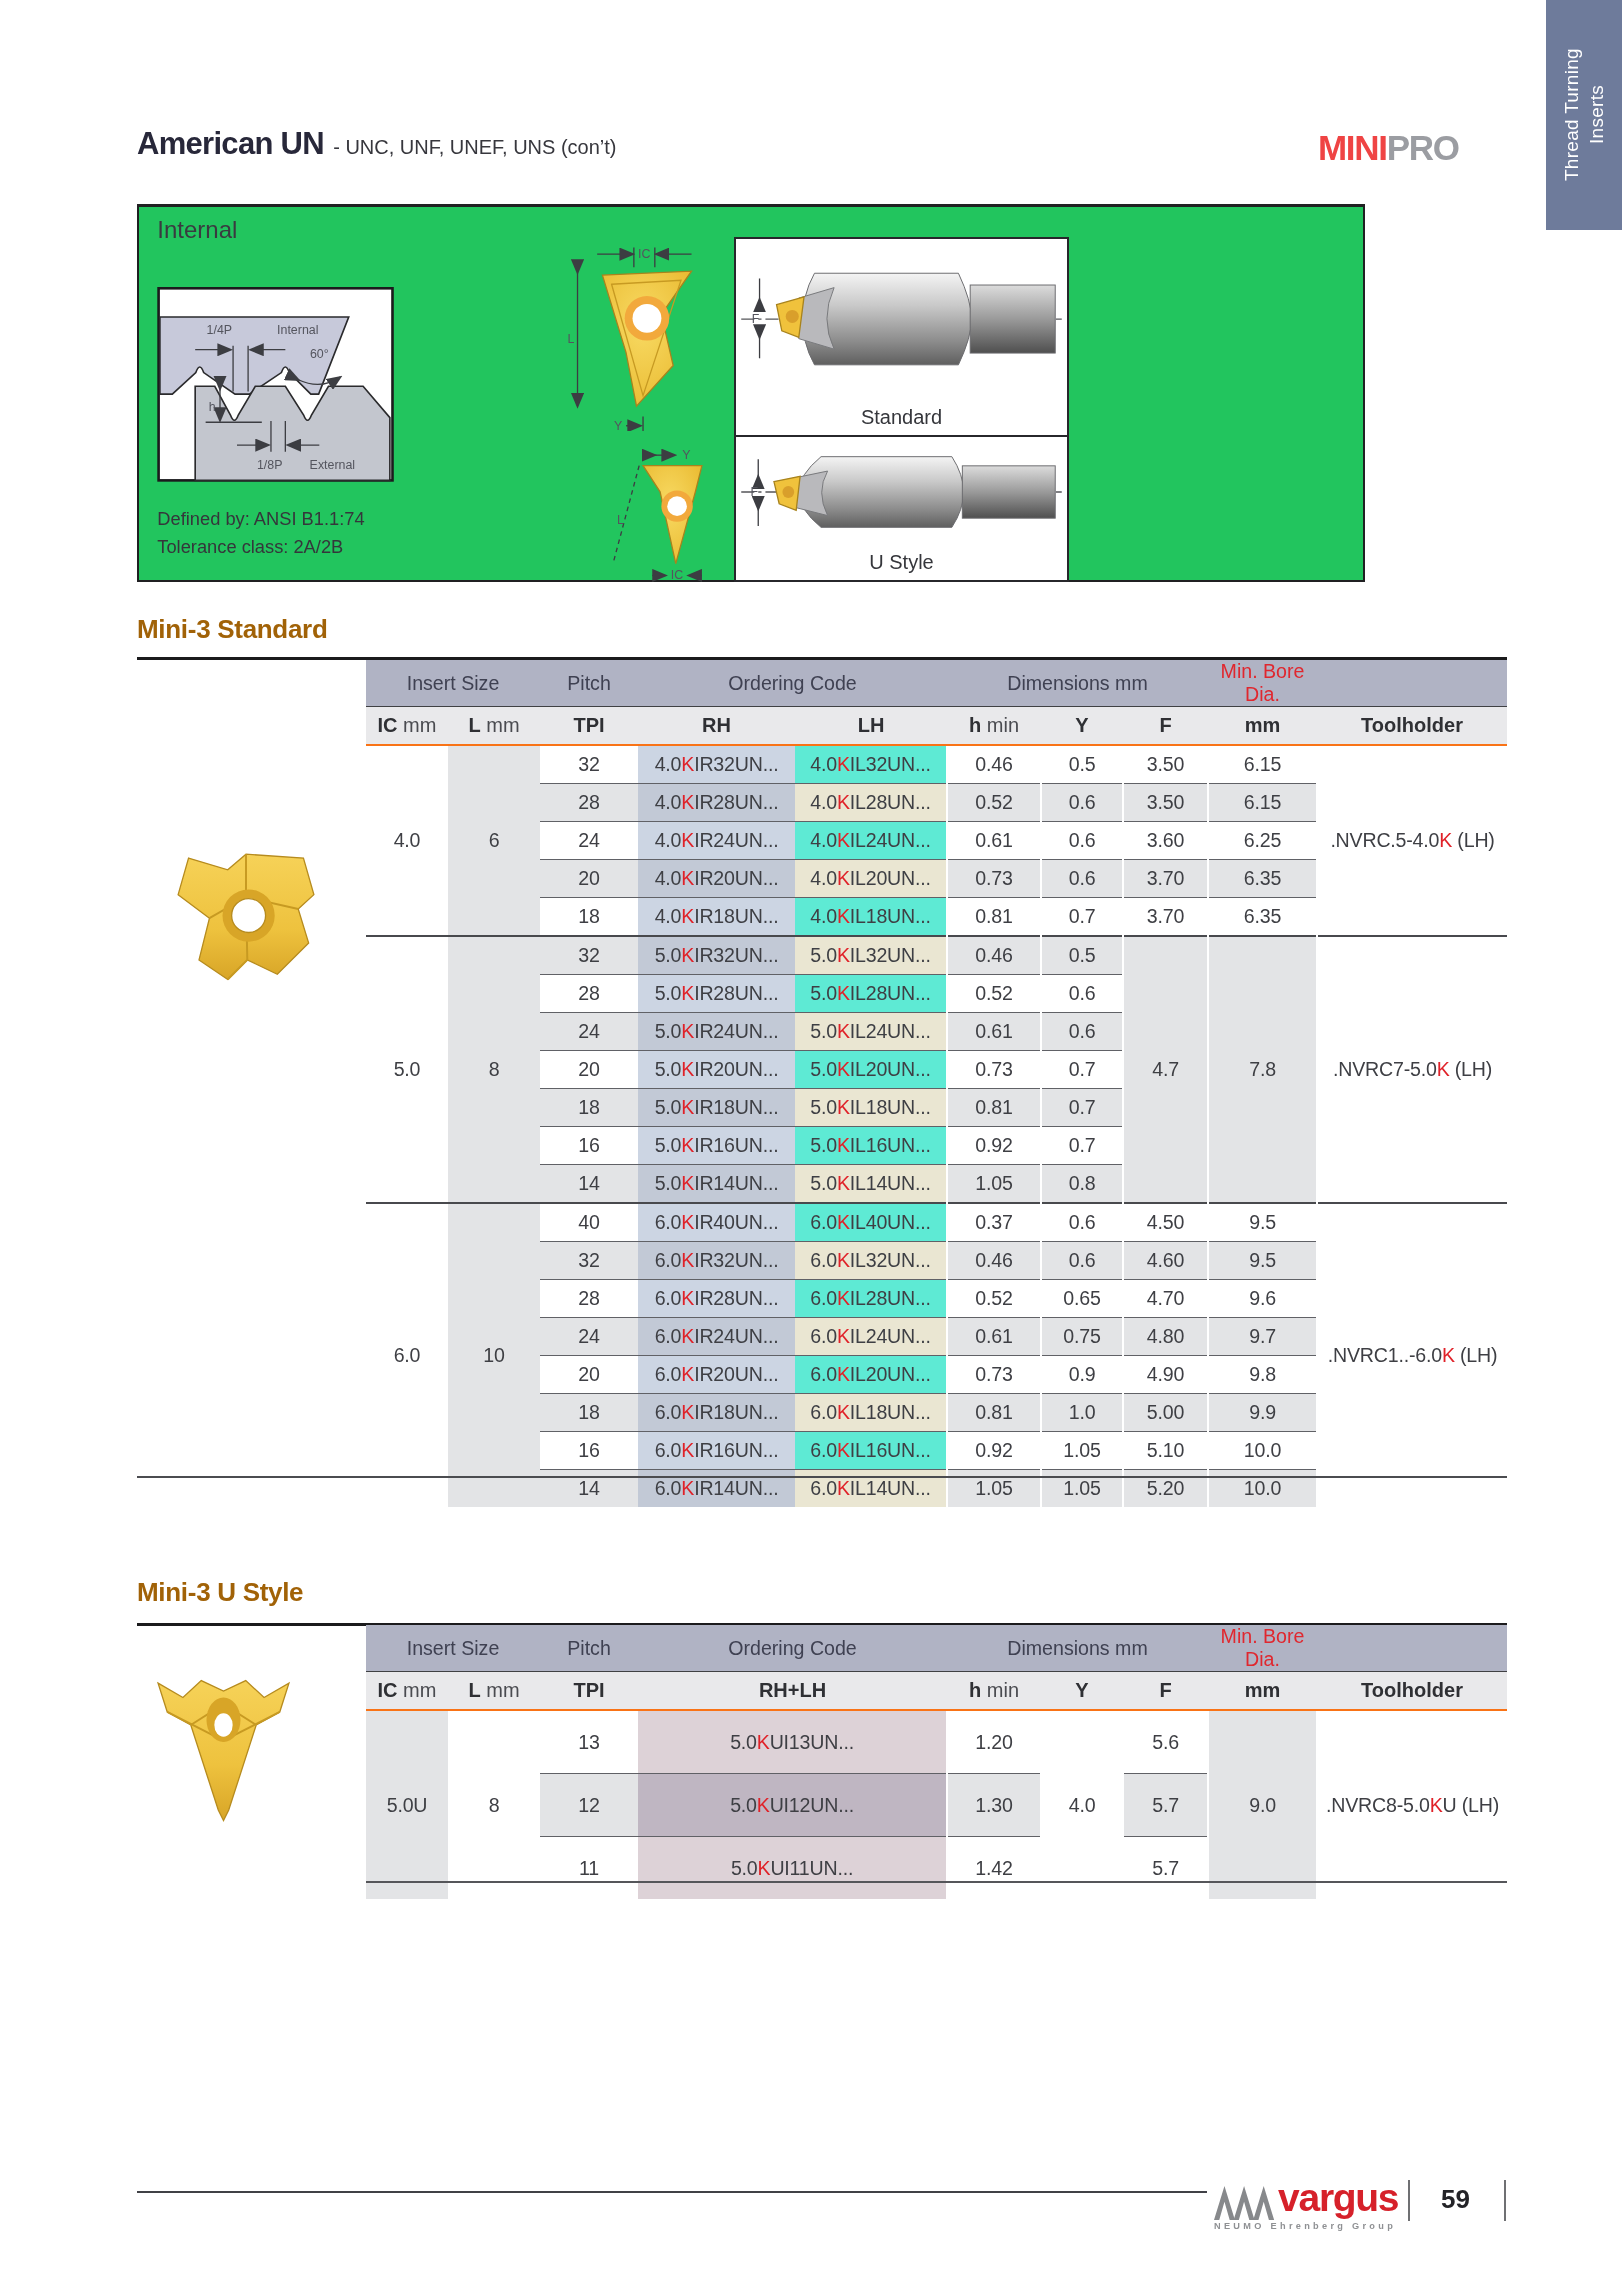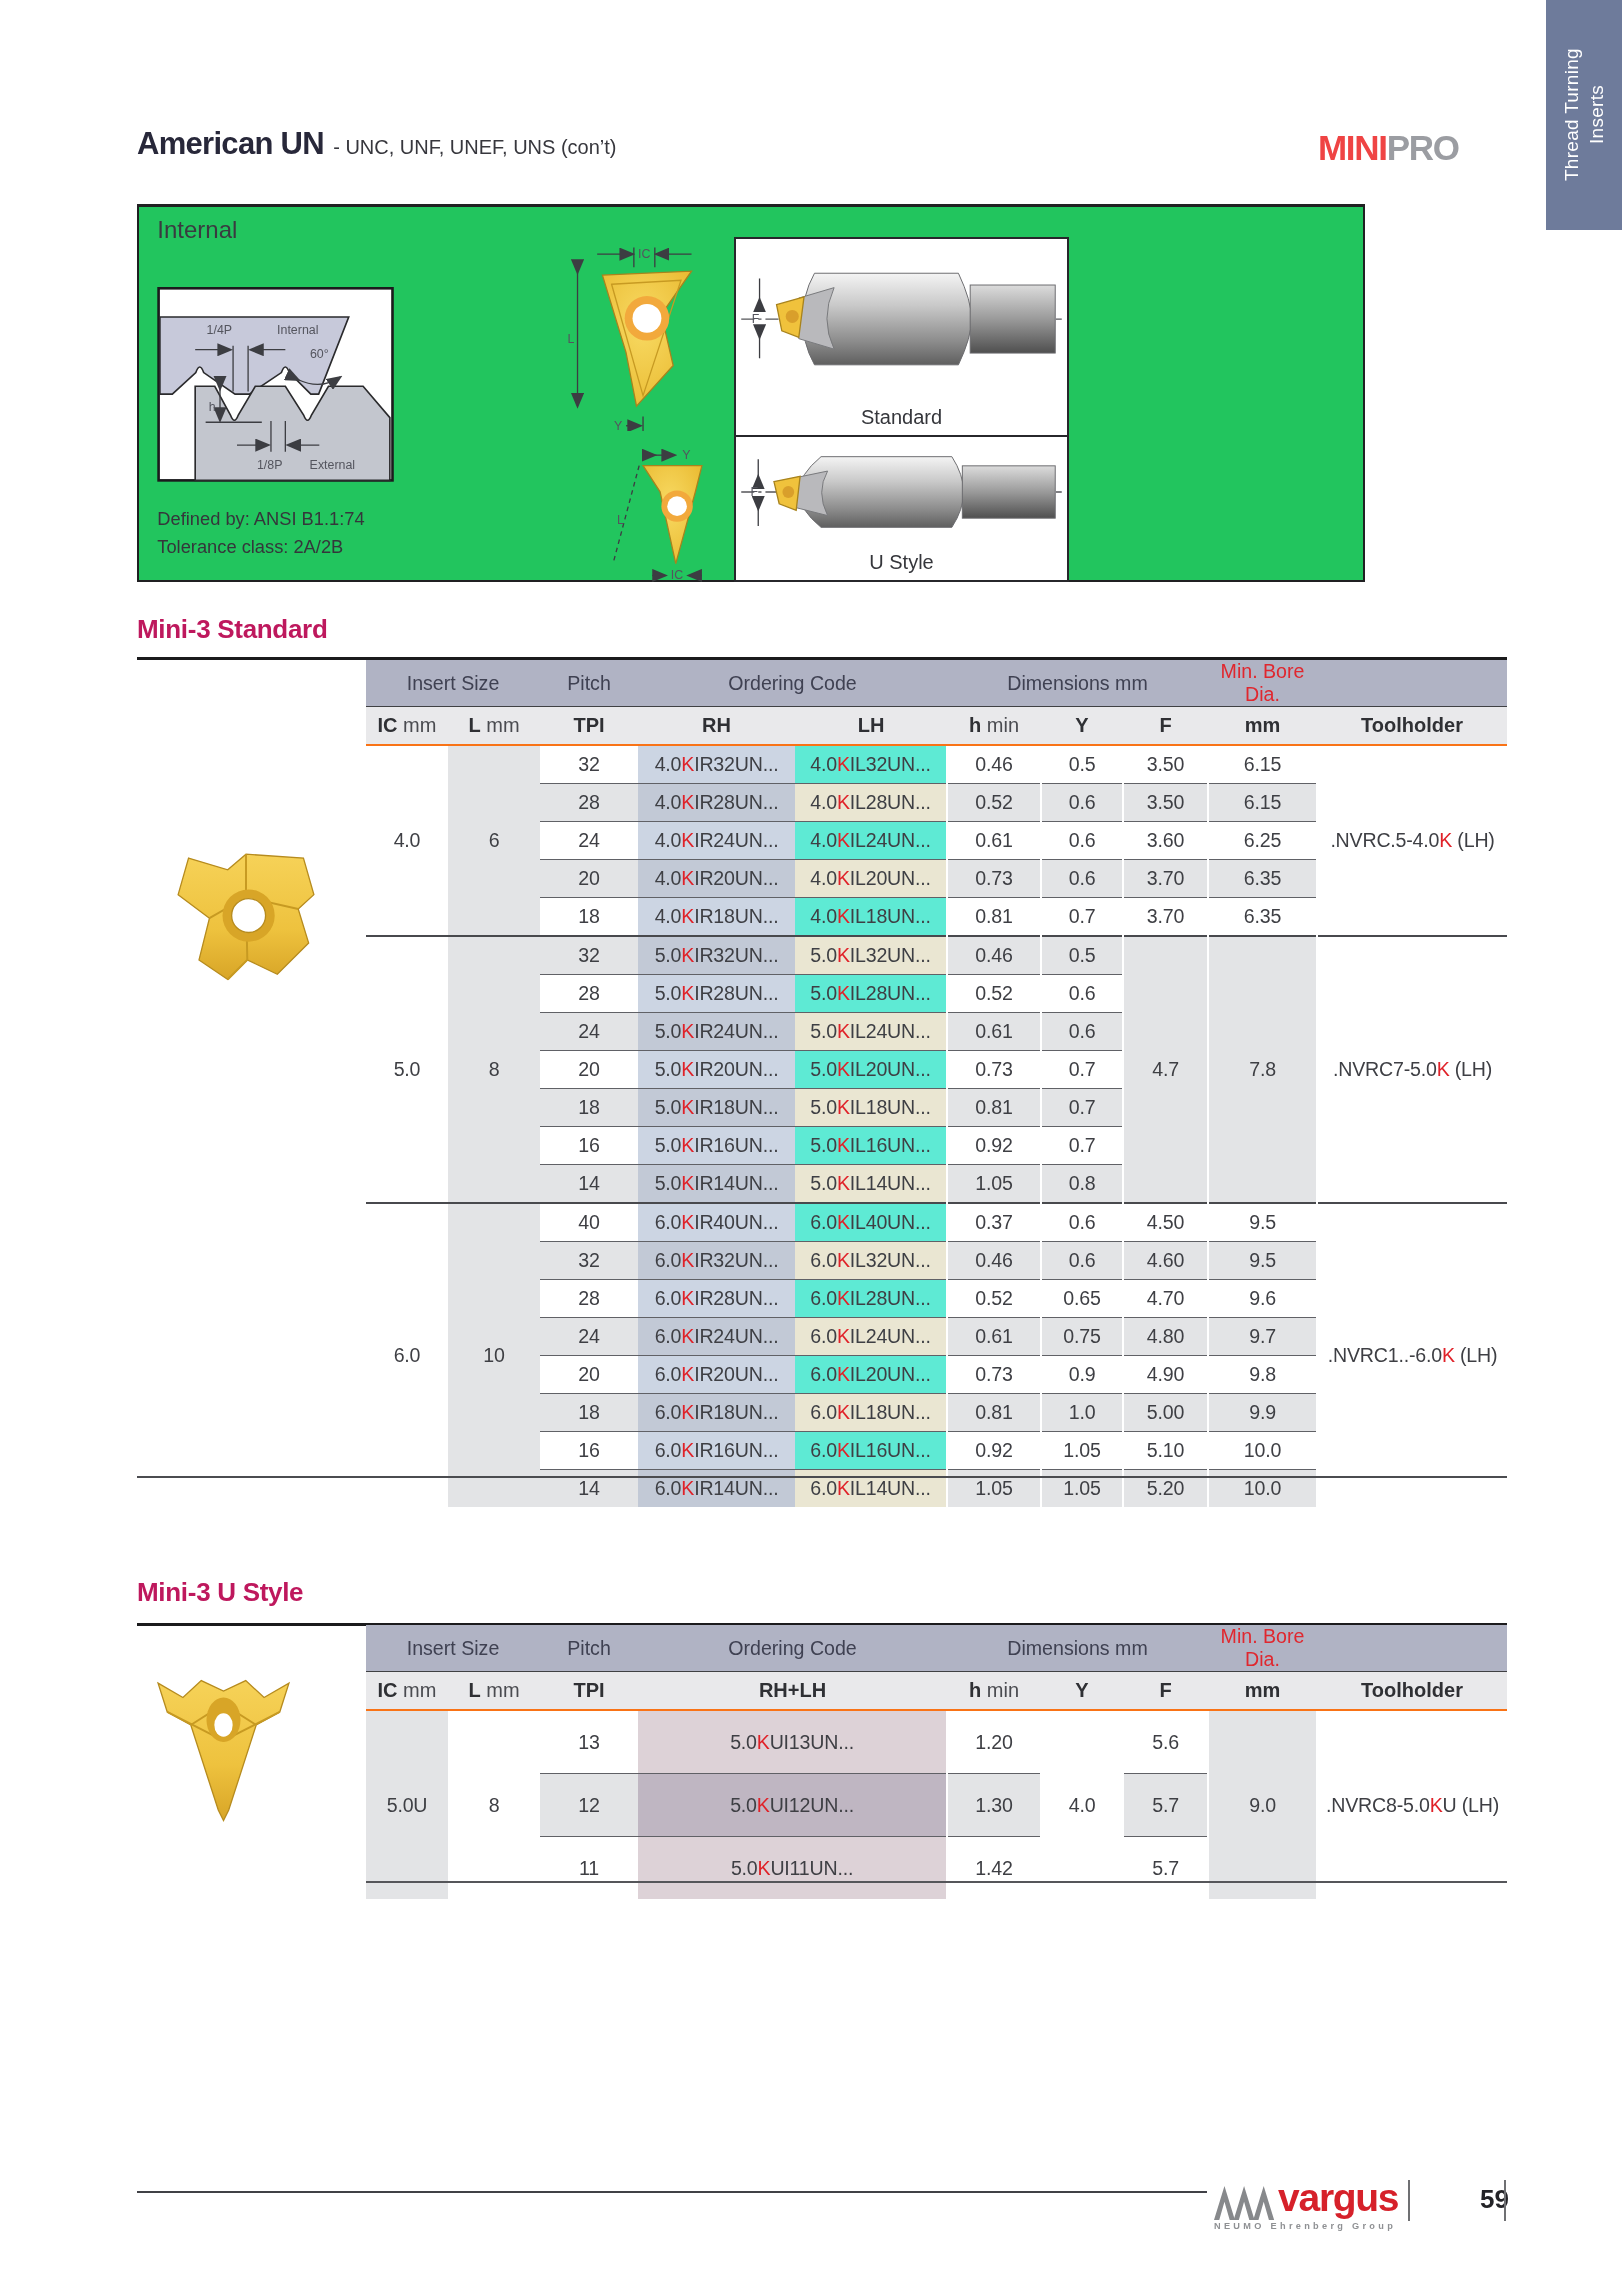--- a/index.html
+++ b/index.html
@@ -24,21 +24,21 @@
   
   .internal-box{left:137px;top:204px;width:1228px;height:378px;background:#22c55e;
                 border:2px solid #202022;border-top-width:3.9px;box-sizing:border-box;}
   .internal-heading{left:18.3px;top:9.2px;font-size:24px;color:#3a3a40;}
   .defined{left:18.3px;top:298px;font-size:18.3px;color:#35363b;line-height:1.55;}
   .holder-box{border:2px solid #27272b;box-sizing:border-box;background:#fff;}
   .holder-caption{position:absolute;left:0;right:0;bottom:6.5px;text-align:center;
                   font-size:20px;color:#35363b;}
 
   
-  .sec-heading{font-size:26px;font-weight:800;color:#be185d;letter-spacing:-0.3px;}
+  .sec-heading{font-size:26px;font-weight:800;color:#a16207;letter-spacing:-0.3px;}
   .rule{background:#1b1b1d;height:2.6px;}
   .rule-soft{background:#4b4c50;height:2px;}
 
   
   table.cat{border-collapse:collapse;table-layout:fixed;width:1141px;}
   table.cat th,table.cat td{padding:0;margin:0;font-weight:normal;}
   tr.band th{background:#b0b3c4;height:34px;font-size:19.6px;color:#3f4152;
              border-bottom:1.3px solid #3f4043;}
   tr.band th.red-h{color:#e0272e;}
   tr.cols th{background:#e9e9eb;height:37px;font-size:20px;color:#2f3034;
@@ -541,17 +541,17 @@
       <svg width="68" height="38" viewBox="0 0 104 58">
         <path d="M0,58 L16,6 L32,58 L24,58 L16,30 L8,58 Z" fill="#87898c"></path>
         <path d="M30,58 L46,6 L62,58 L54,58 L46,30 L38,58 Z" fill="#87898c"></path>
         <path d="M60,58 L76,6 L92,58 L84,58 L76,30 L68,58 Z" fill="#87898c"></path>
       </svg>
       <span class="vargus-word" style="margin-left:-3.9px;">vargus</span>
     </div>
     <div class="vargus-sub" style="margin-top:1.3px;">NEUMO Ehrenberg Group</div>
   </div>
   <div class="abs vbar" style="left:1408px;"></div>
-  <div class="abs page-num" style="left:1441px;margin-left:39px;">59</div>
+  <div class="abs page-num" style="left:1441px;">59</div>
   <div class="abs vbar" style="left:1504px;"></div>
 
 </div>
 
 
 </body></html>

